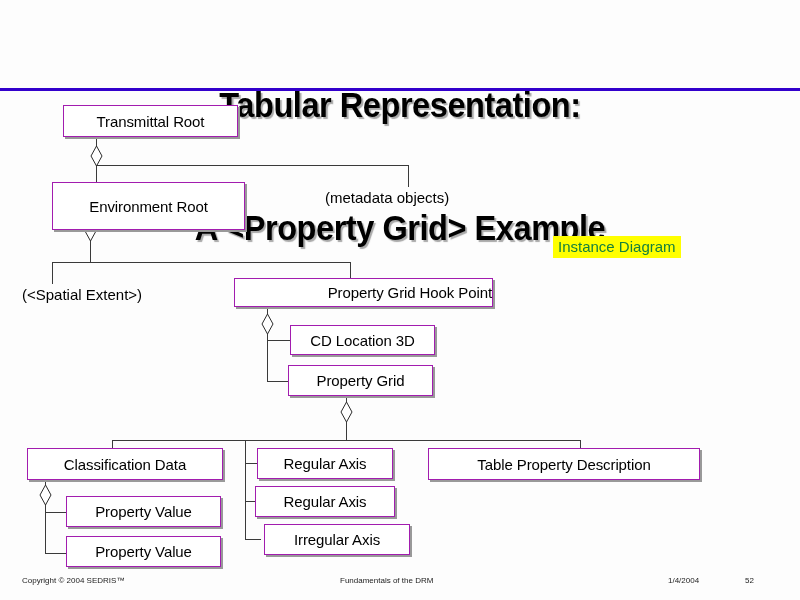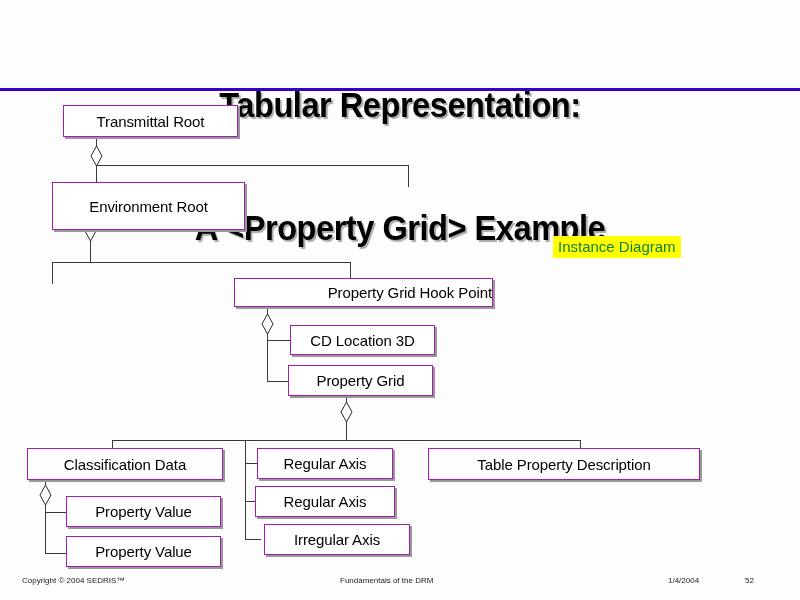--- a/index.html
+++ b/index.html
@@ -179,21 +179,23 @@
   </div>
 
   <div class="node" style="left:258px;top:524px;width:146px;height:31px;margin-left:6px;">
     <span>Irregular Axis</span>
   </div>
 
   <div class="node" style="left:428px;top:448px;width:272px;height:32px;">
     <span>Table Property Description</span>
   </div>
 
-
+  <div class="label" style="left:325px;top:189px;">(metadata objects)</div>
+
+  <div class="label" style="left:22px;top:286px;">(&lt;Spatial Extent&gt;)</div>
 
   <div class="highlight" style="left:553px;top:236px;">Instance Diagram</div>
 
   <div class="footer" style="left:22px;top:576px;">Copyright © 2004 SEDRIS™</div>
   <div class="footer" style="left:340px;top:576px;">Fundamentals of the DRM</div>
   <div class="footer" style="left:668px;top:576px;">1/4/2004</div>
   <div class="footer" style="left:745px;top:576px;">52</div>
 
 </div>
 

